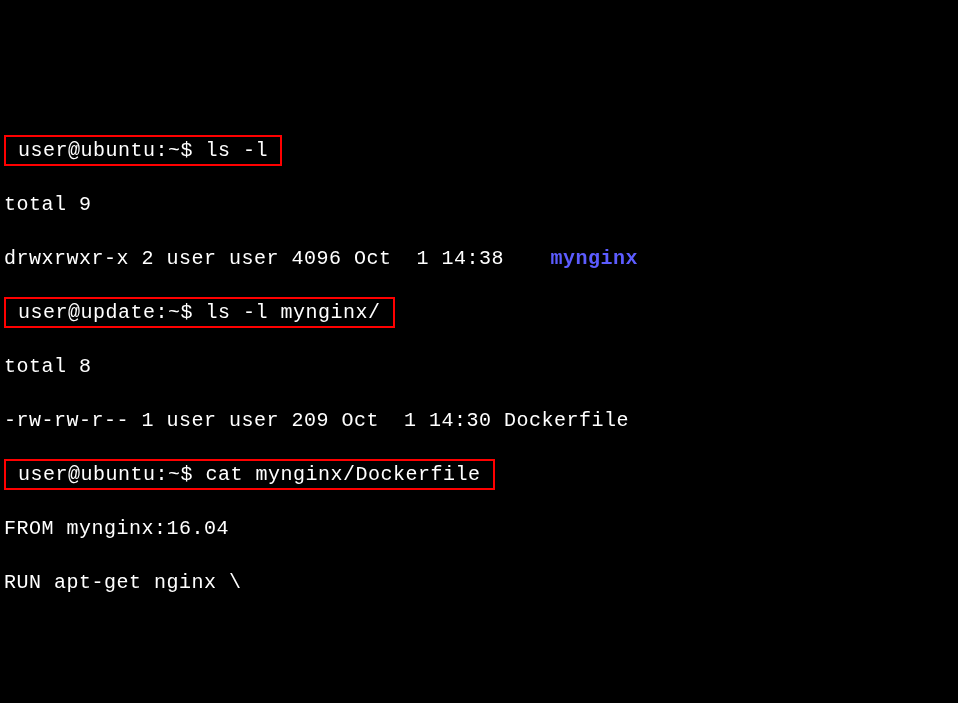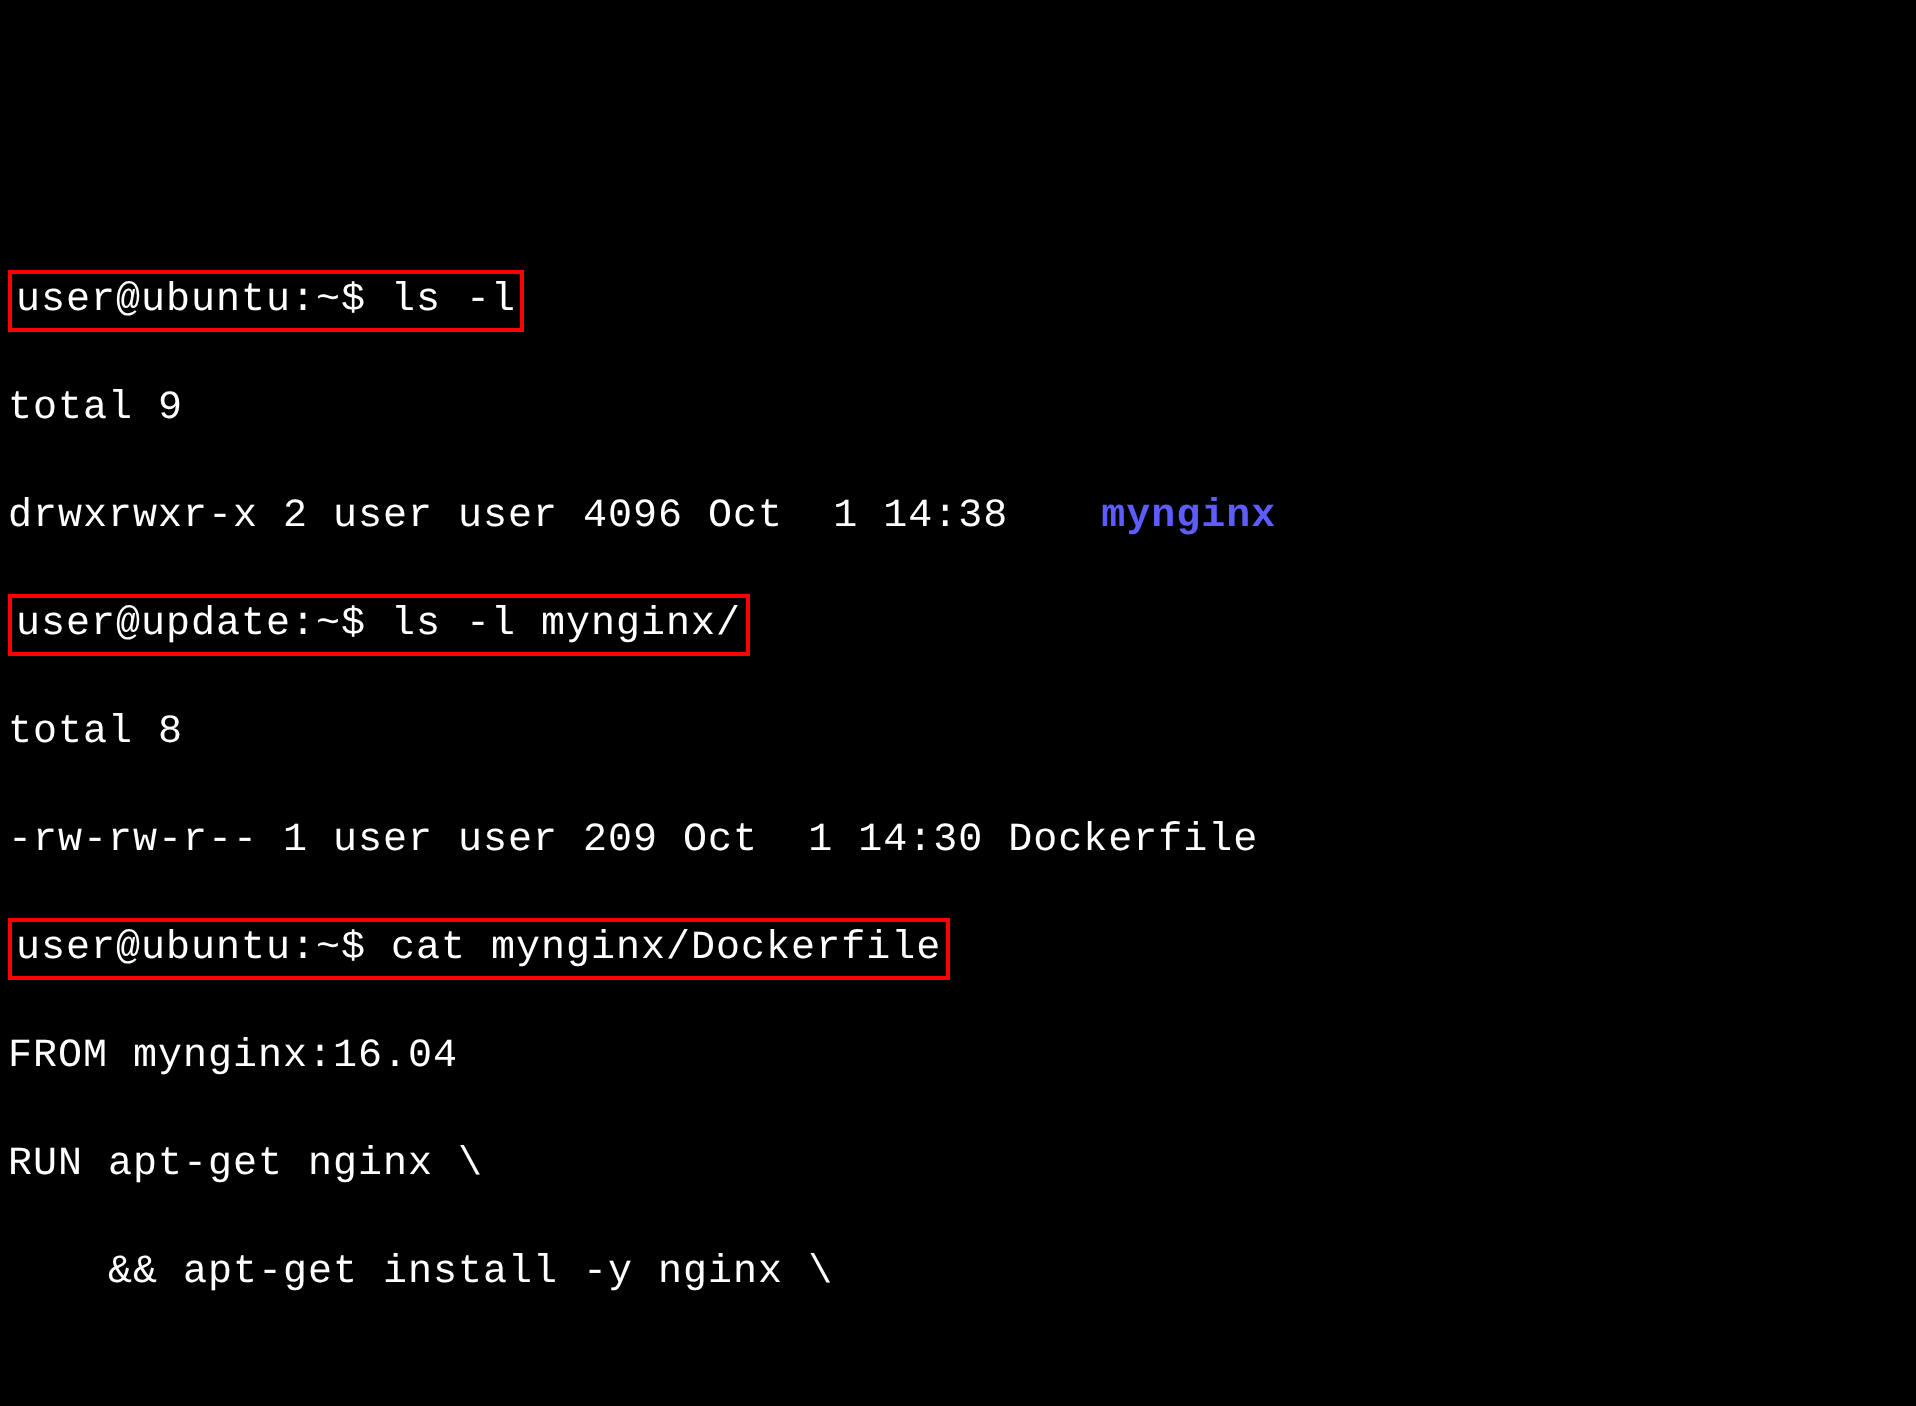--- a/index.html
+++ b/index.html
@@ -16,21 +16,21 @@
       padding: 2px 4px;
       white-space: pre;
       letter-spacing: 0.5px;
     }
     .line {
       white-space: pre;
     }
     .highlight-box {
       display: inline-block;
       border: 2px solid #ff0000;
-      padding: 0 2px;
+      padding: 0 12px;
       margin: -2px 0;
     }
     .dir {
       color: #5c5cff;
       font-weight: bold;
       padding-left: 34px;
     }
   </style>
 </head>
 <body>
@@ -40,21 +40,20 @@
 <div>
 <div class="line"><span class="highlight-box"><span>user@ubuntu:~$ ls -l</span></span></div>
 <div class="line">total 9</div>
 <div class="line"><span>drwxrwxr-x 2 user user 4096 Oct  1 14:38 </span><span class="dir">mynginx</span></div>
 <div class="line"><span class="highlight-box"><span>user@update:~$ ls -l mynginx/</span></span></div>
 <div class="line">total 8</div>
 <div class="line">-rw-rw-r-- 1 user user 209 Oct  1 14:30 Dockerfile</div>
 <div class="line"><span class="highlight-box"><span>user@ubuntu:~$ cat mynginx/Dockerfile</span></span></div>
 <div class="line">FROM mynginx:16.04</div>
 <div class="line">RUN apt-get nginx \</div>
-<div class="line">    &amp;&amp; apt-get install -y nginx \</div>
 
 
 
 
 
 
 
 
 
 

